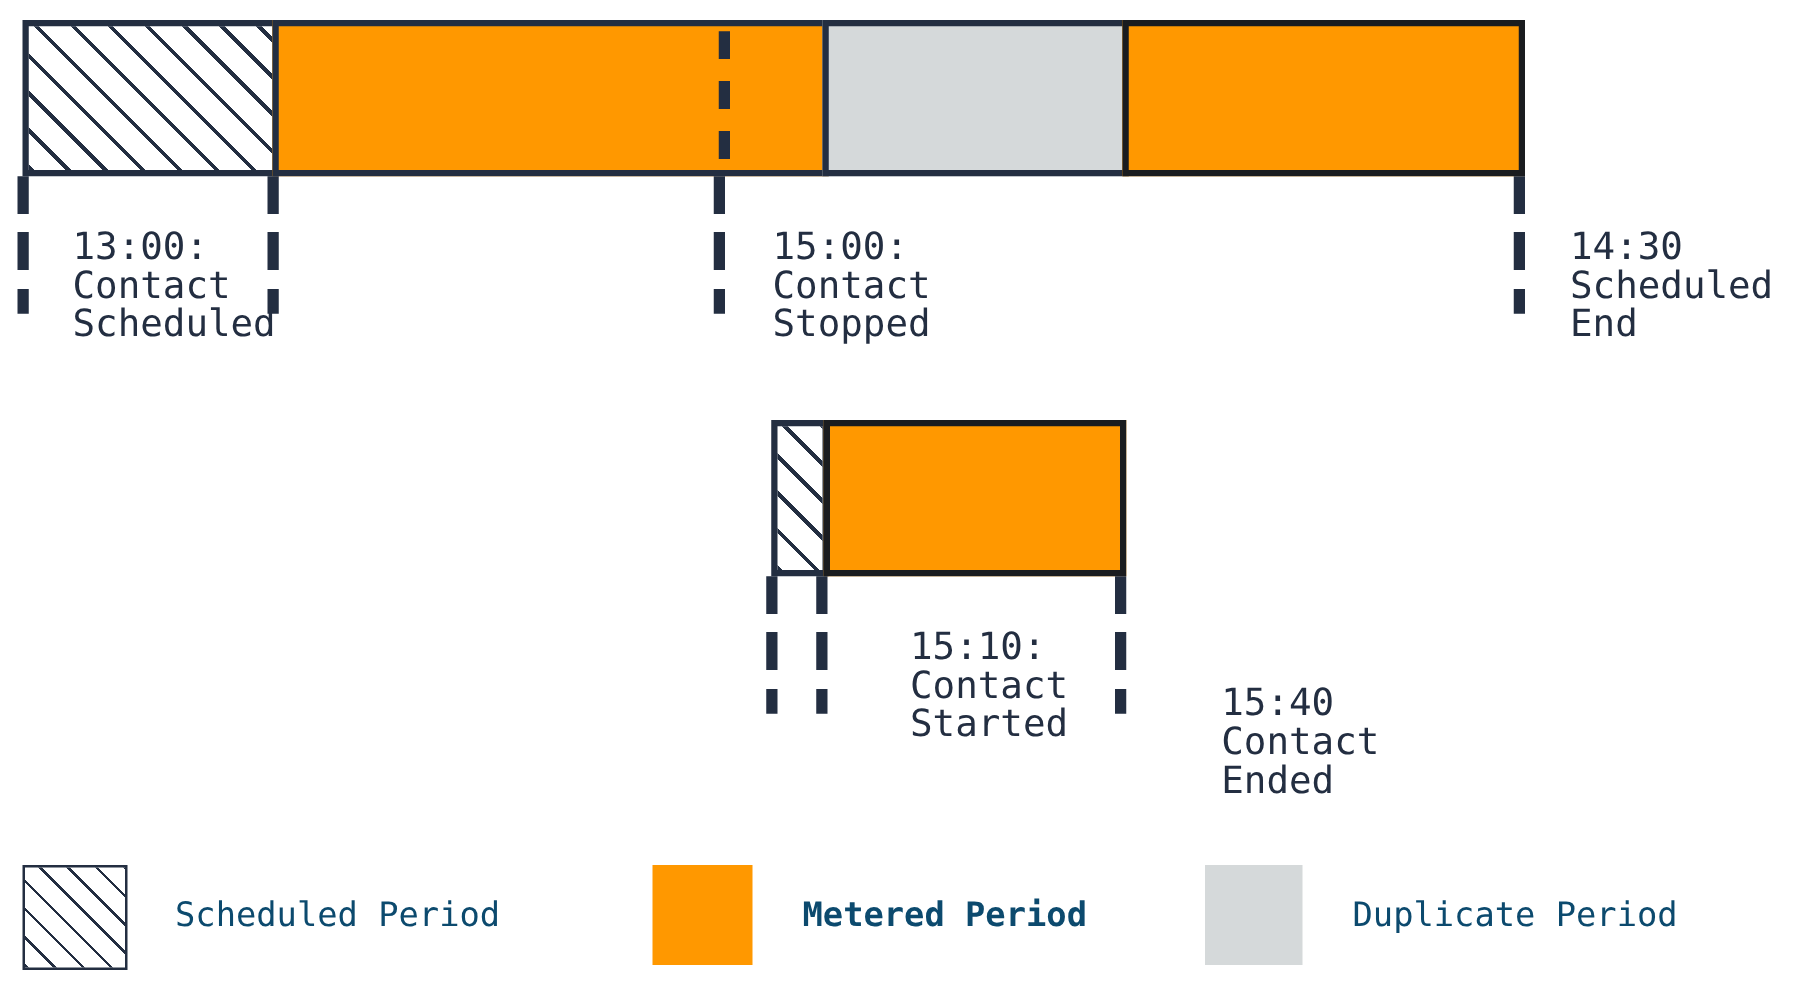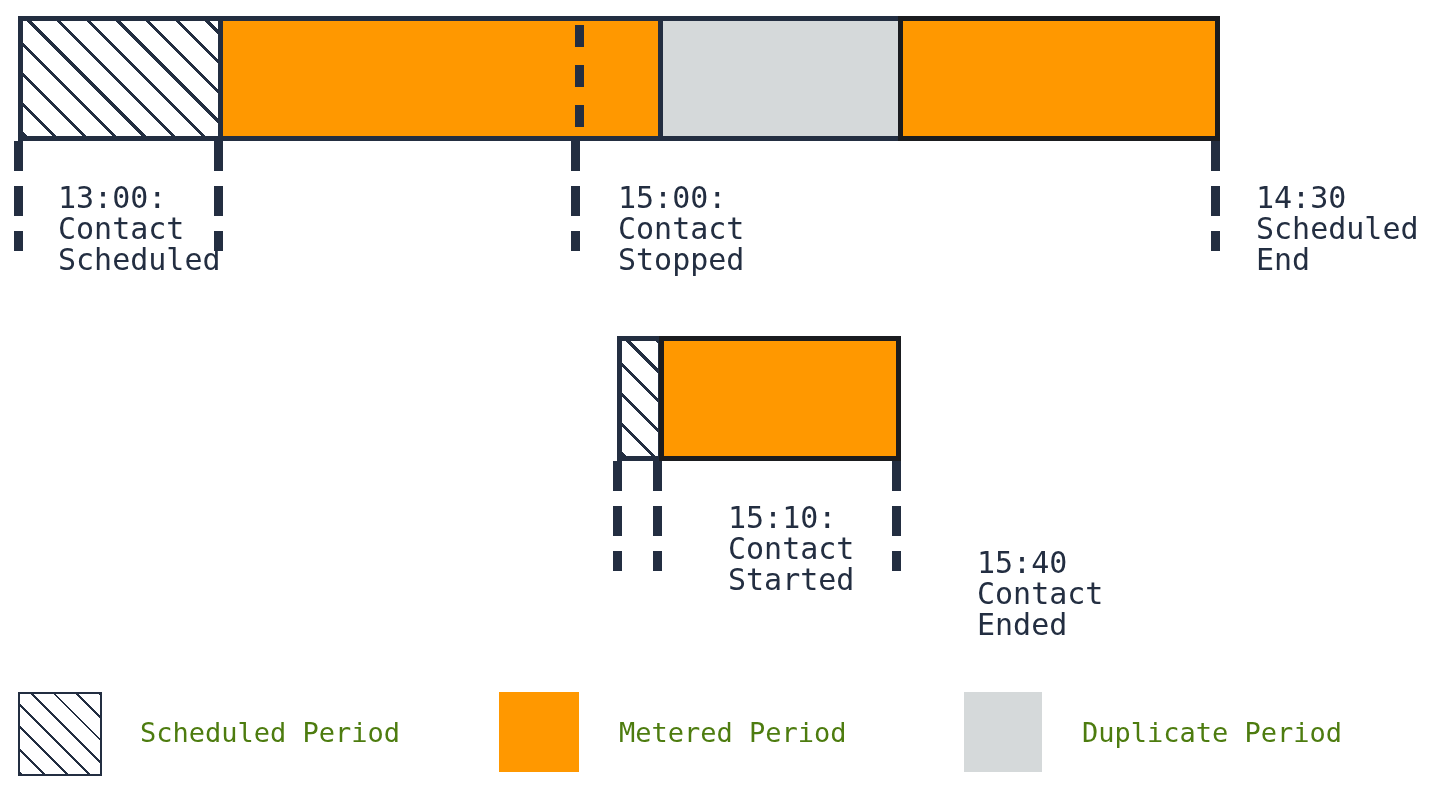--- a/index.html
+++ b/index.html
@@ -124,21 +124,21 @@
     background-color: #FF9800;
   }
   .swatch-duplicate {
     background-color: #D5D9DA;
   }
   .legend-label {
     position: absolute;
     top: 26px;
     font-size: 27px;
     line-height: 34px;
-    color: #4d7c0f;
+    color: #0c4a6e;
     white-space: pre;
   }
 </style>
 </head>
 <body>
 
 <div class="stage">
 
   <div class="bar" style="left:18px; top:16px; width:1202px; height:125px;">
 
@@ -191,21 +191,21 @@
 <span>Contact</span>
 <span>Ended</span></div>
 
   <div class="legend">
 
     <div class="legend-item" style="left:18px; width:430px;">
       <div class="legend-swatch swatch-scheduled"></div>
       <div class="legend-label" style="left:122px;">Scheduled Period</div>
     </div>
 
-    <div class="legend-item" style="left:499px; width:400px;">
+    <div class="legend-item" style="left:522px; width:400px;font-weight:bold;">
       <div class="legend-swatch swatch-metered" style="width:80px; height:80px;"></div>
       <div class="legend-label" style="left:120px;">Metered Period</div>
     </div>
 
     <div class="legend-item" style="left:964px; width:420px;">
       <div class="legend-swatch swatch-duplicate" style="width:78px; height:80px;"></div>
       <div class="legend-label" style="left:118px;">Duplicate Period</div>
     </div>
 
   </div>

